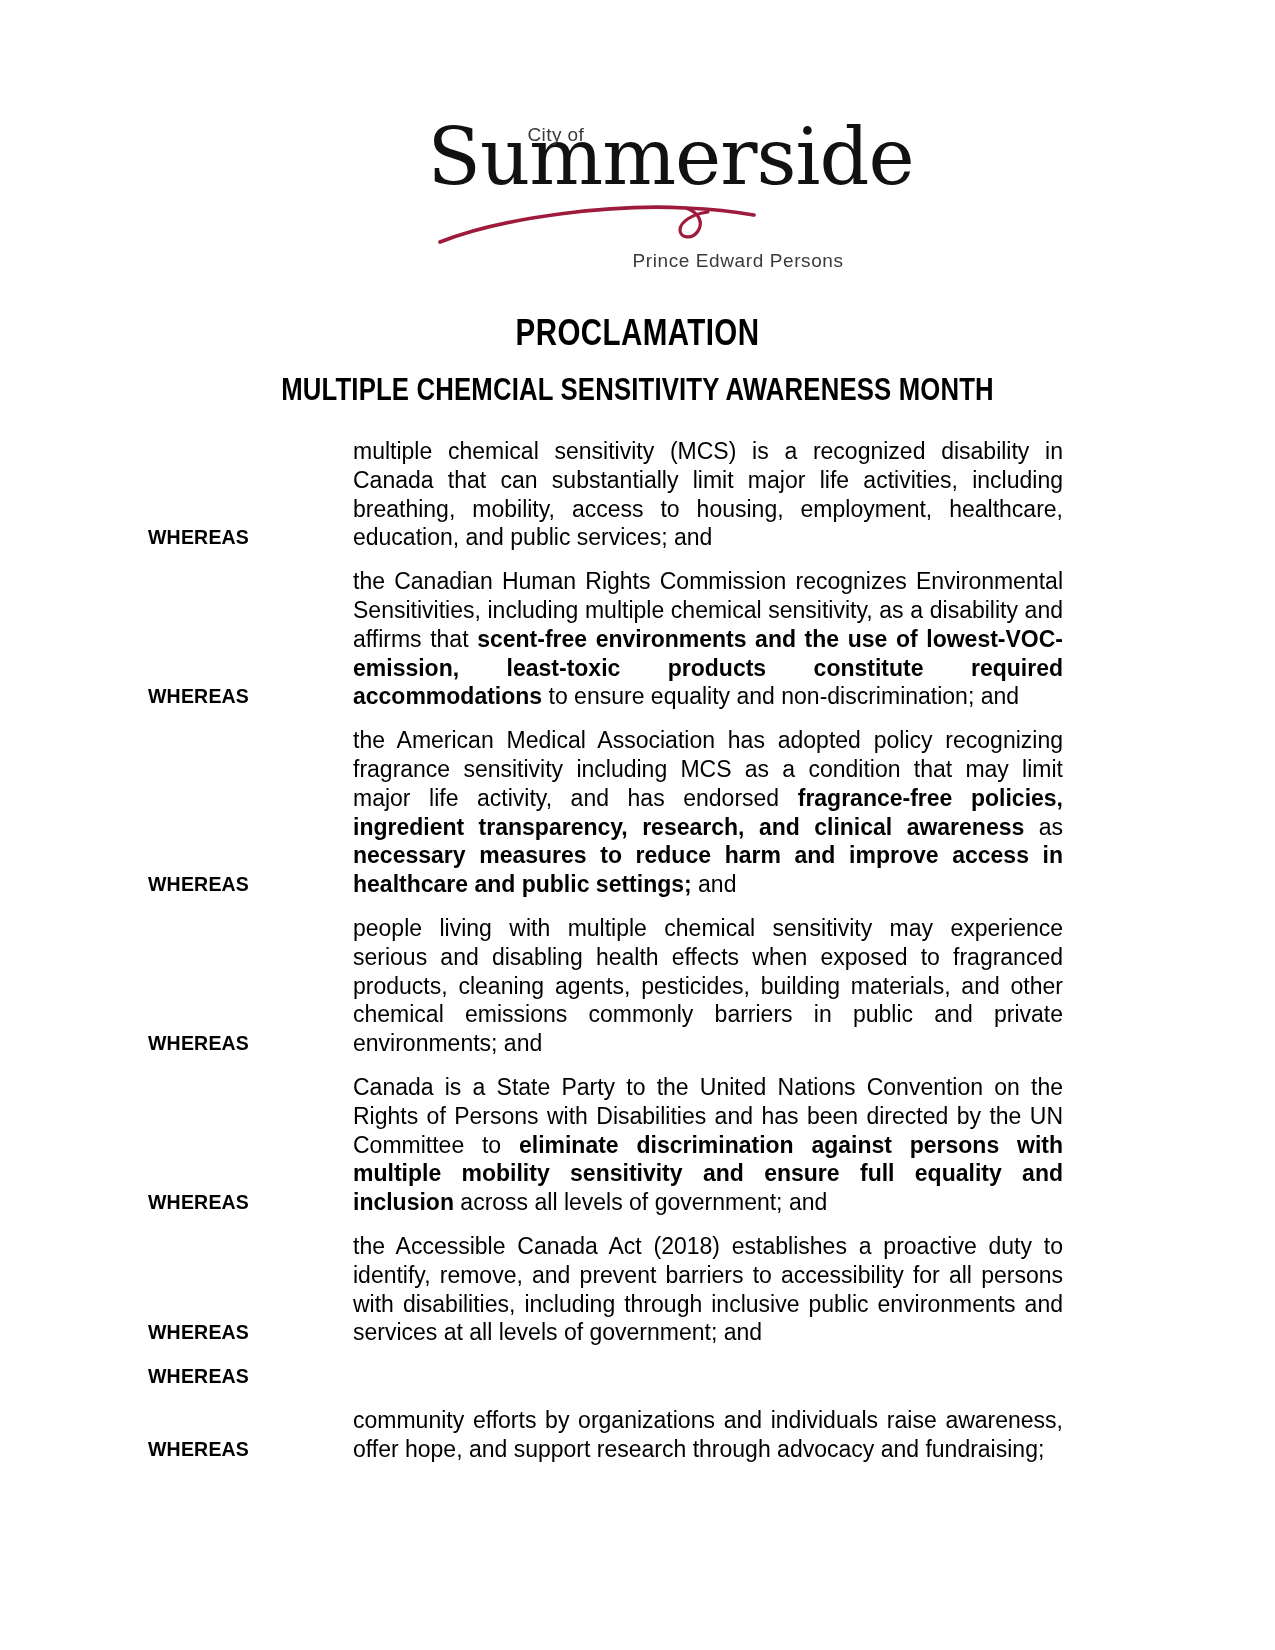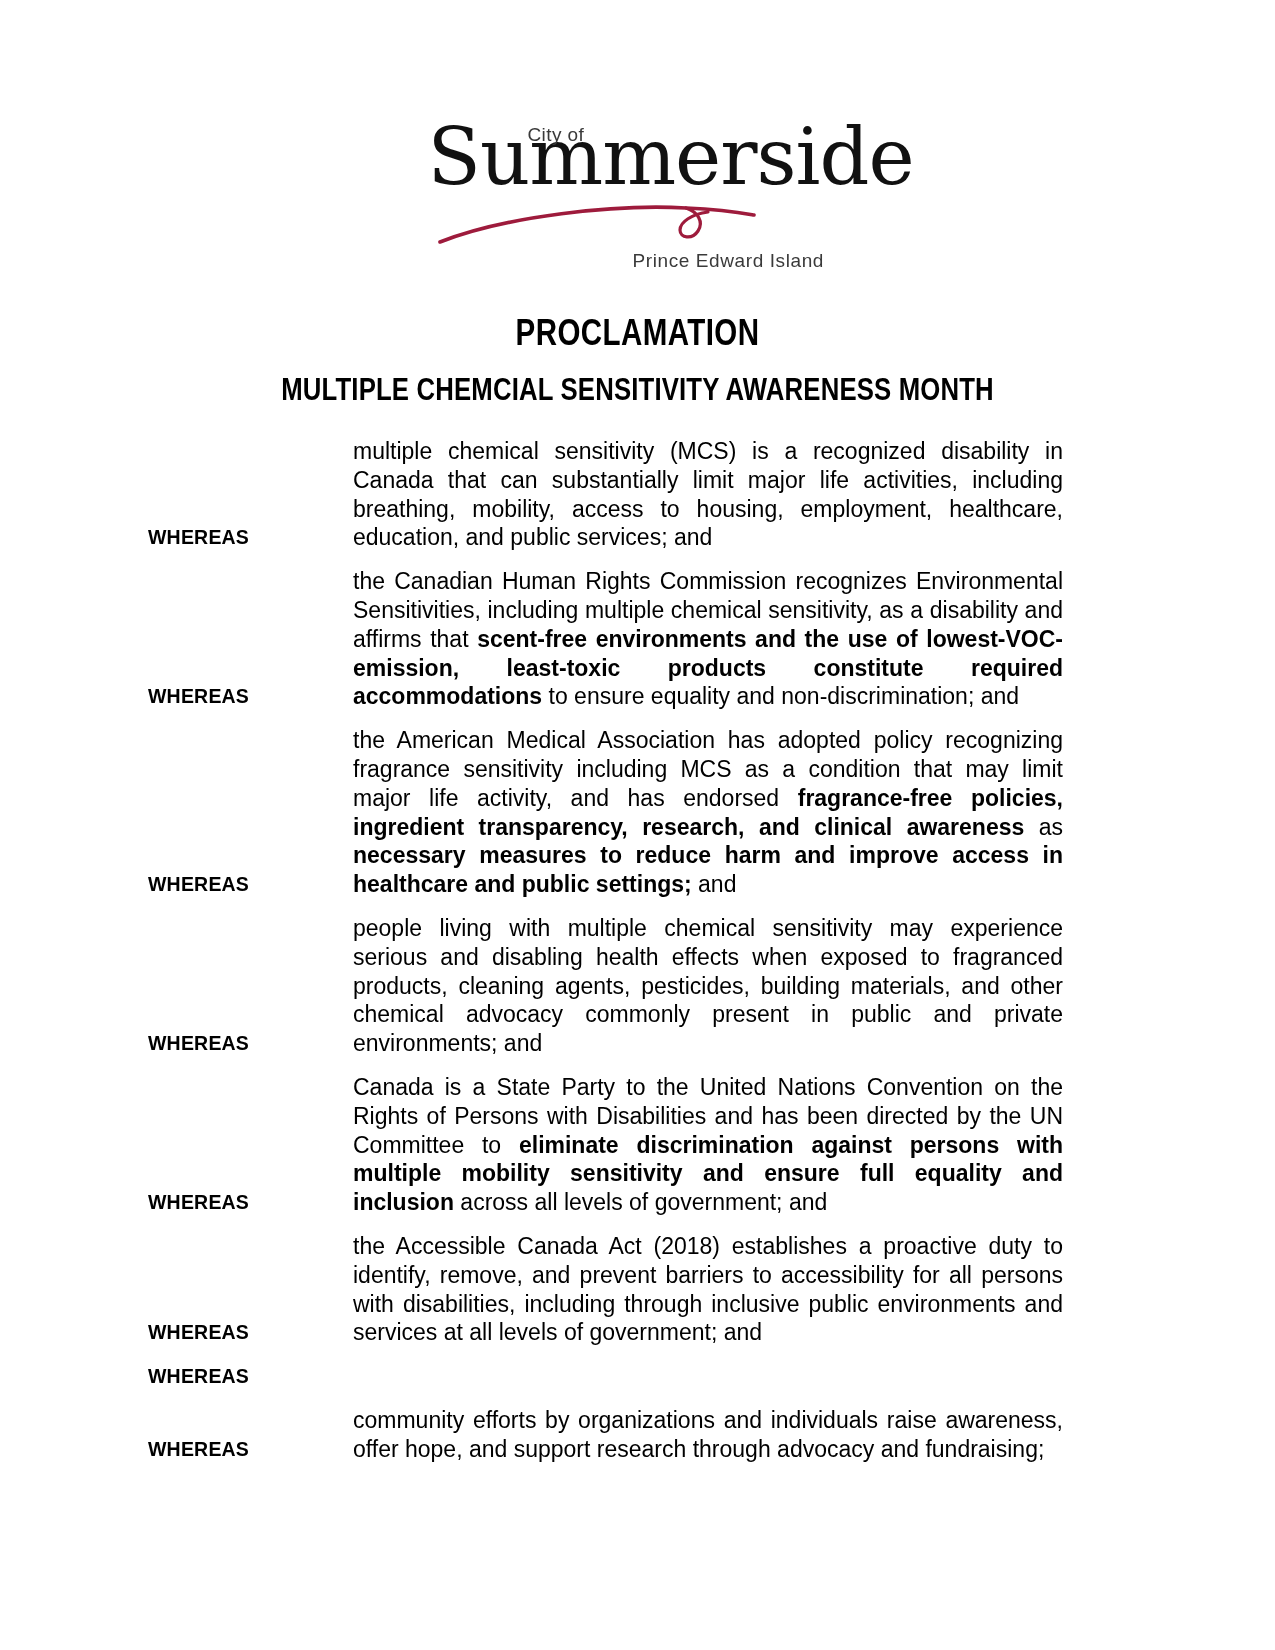--- a/index.html
+++ b/index.html
@@ -132,21 +132,21 @@
 <div class="page">
 
   <div class="logo-block">
     <div class="logo-inner">
       <div class="logo-script">Summerside</div>
       <div class="logo-cityof">City of</div>
       <svg class="logo-swoosh" viewBox="0 0 320 50">
         <path d="M4 44 C 70 18, 180 6, 250 10 C 292 12, 312 16, 318 17" stroke="#9e1b3c" stroke-width="3.6" fill="none" stroke-linecap="round"></path>
         <path d="M250 10 C 262 14, 268 24, 262 33 C 256 42, 244 40, 244 32 C 244 24, 256 16, 272 14" stroke="#9e1b3c" stroke-width="3.2" fill="none" stroke-linecap="round"></path>
       </svg>
-      <div class="logo-pei">Prince Edward Island</div>
+      <div class="logo-pei">Prince Edward Persons</div>
     </div>
   </div>
 
   <div class="doc-title">PROCLAMATION</div>
   <div class="doc-subtitle">MULTIPLE CHEMCIAL SENSITIVITY AWARENESS MONTH</div>
 
   <div class="body-block" id="clause-list">
       <div class="clause">
         <div class="clause-label">WHEREAS</div>
         <div class="clause-text"><span>multiple chemical sensitivity (MCS) is a recognized disability in Canada that can substantially limit major life activities, including breathing, mobility, access to housing, employment, healthcare, education, and public services; and</span></div>
@@ -154,21 +154,21 @@
       <div class="clause">
         <div class="clause-label">WHEREAS</div>
         <div class="clause-text"><span>the Canadian Human Rights Commission recognizes Environmental Sensitivities, including multiple chemical sensitivity, as a disability and affirms that </span><b>scent-free environments and the use of lowest-VOC-emission, least-toxic products constitute required accommodations</b><span> to ensure equality and non-discrimination; and</span></div>
       </div>
       <div class="clause">
         <div class="clause-label">WHEREAS</div>
         <div class="clause-text"><span>the American Medical Association has adopted policy recognizing fragrance sensitivity including MCS as a condition that may limit major life activity, and has endorsed </span><b>fragrance-free policies, ingredient transparency, research, and clinical awareness</b><span> as </span><b>necessary measures to reduce harm and improve access in healthcare and public settings;</b><span> and</span></div>
       </div>
       <div class="clause">
         <div class="clause-label">WHEREAS</div>
-        <div class="clause-text"><span>people living with multiple chemical sensitivity may experience serious and disabling health effects when exposed to fragranced products, cleaning agents, pesticides, building materials, and other chemical advocacy commonly present in public and private environments; and</span></div>
+        <div class="clause-text"><span>people living with multiple chemical sensitivity may experience serious and disabling health effects when exposed to fragranced products, cleaning agents, pesticides, building materials, and other chemical emissions commonly barriers in public and private environments; and</span></div>
       </div>
       <div class="clause">
         <div class="clause-label">WHEREAS</div>
         <div class="clause-text"><span>Canada is a State Party to the United Nations Convention on the Rights of Persons with Disabilities and has been directed by the UN Committee to </span><b>eliminate discrimination against persons with multiple mobility sensitivity and ensure full equality and inclusion</b><span> across all levels of government; and</span></div>
       </div>
       <div class="clause">
         <div class="clause-label">WHEREAS</div>
         <div class="clause-text"><span>the Accessible Canada Act (2018) establishes a proactive duty to identify, remove, and prevent barriers to accessibility for all persons with disabilities, including through inclusive public environments and services at all levels of government; and</span></div>
       </div>
       <div class="clause">

